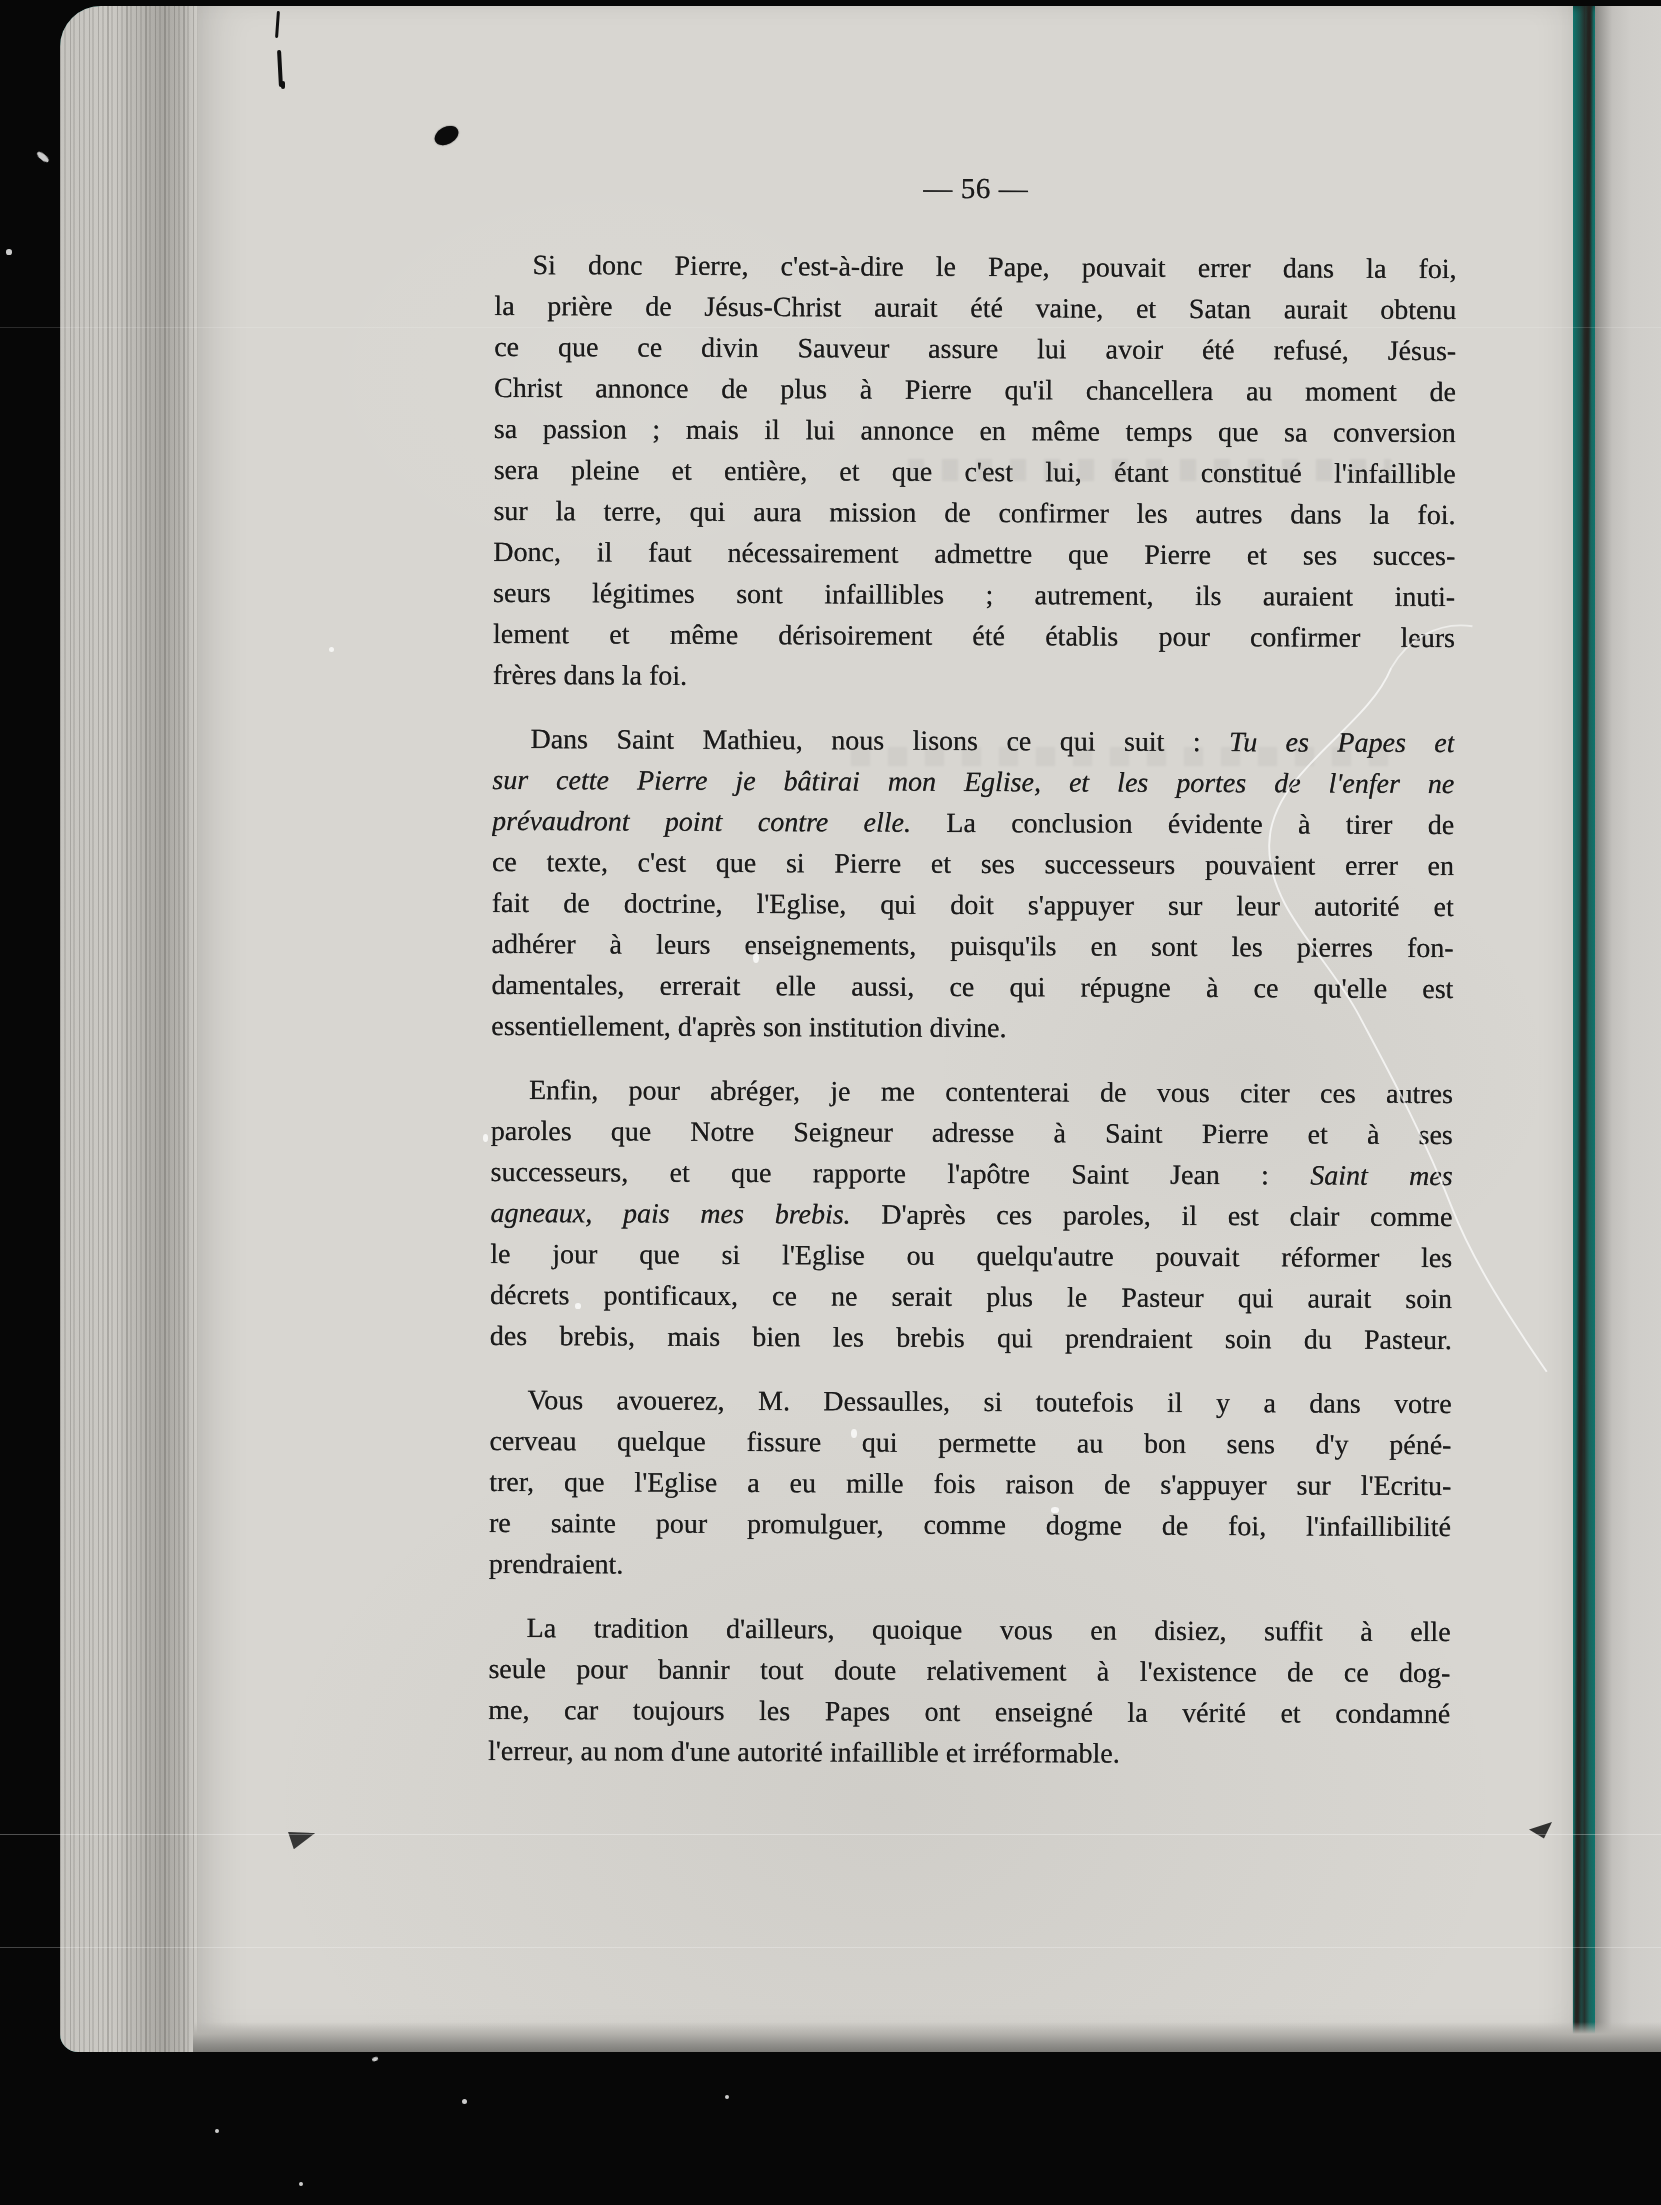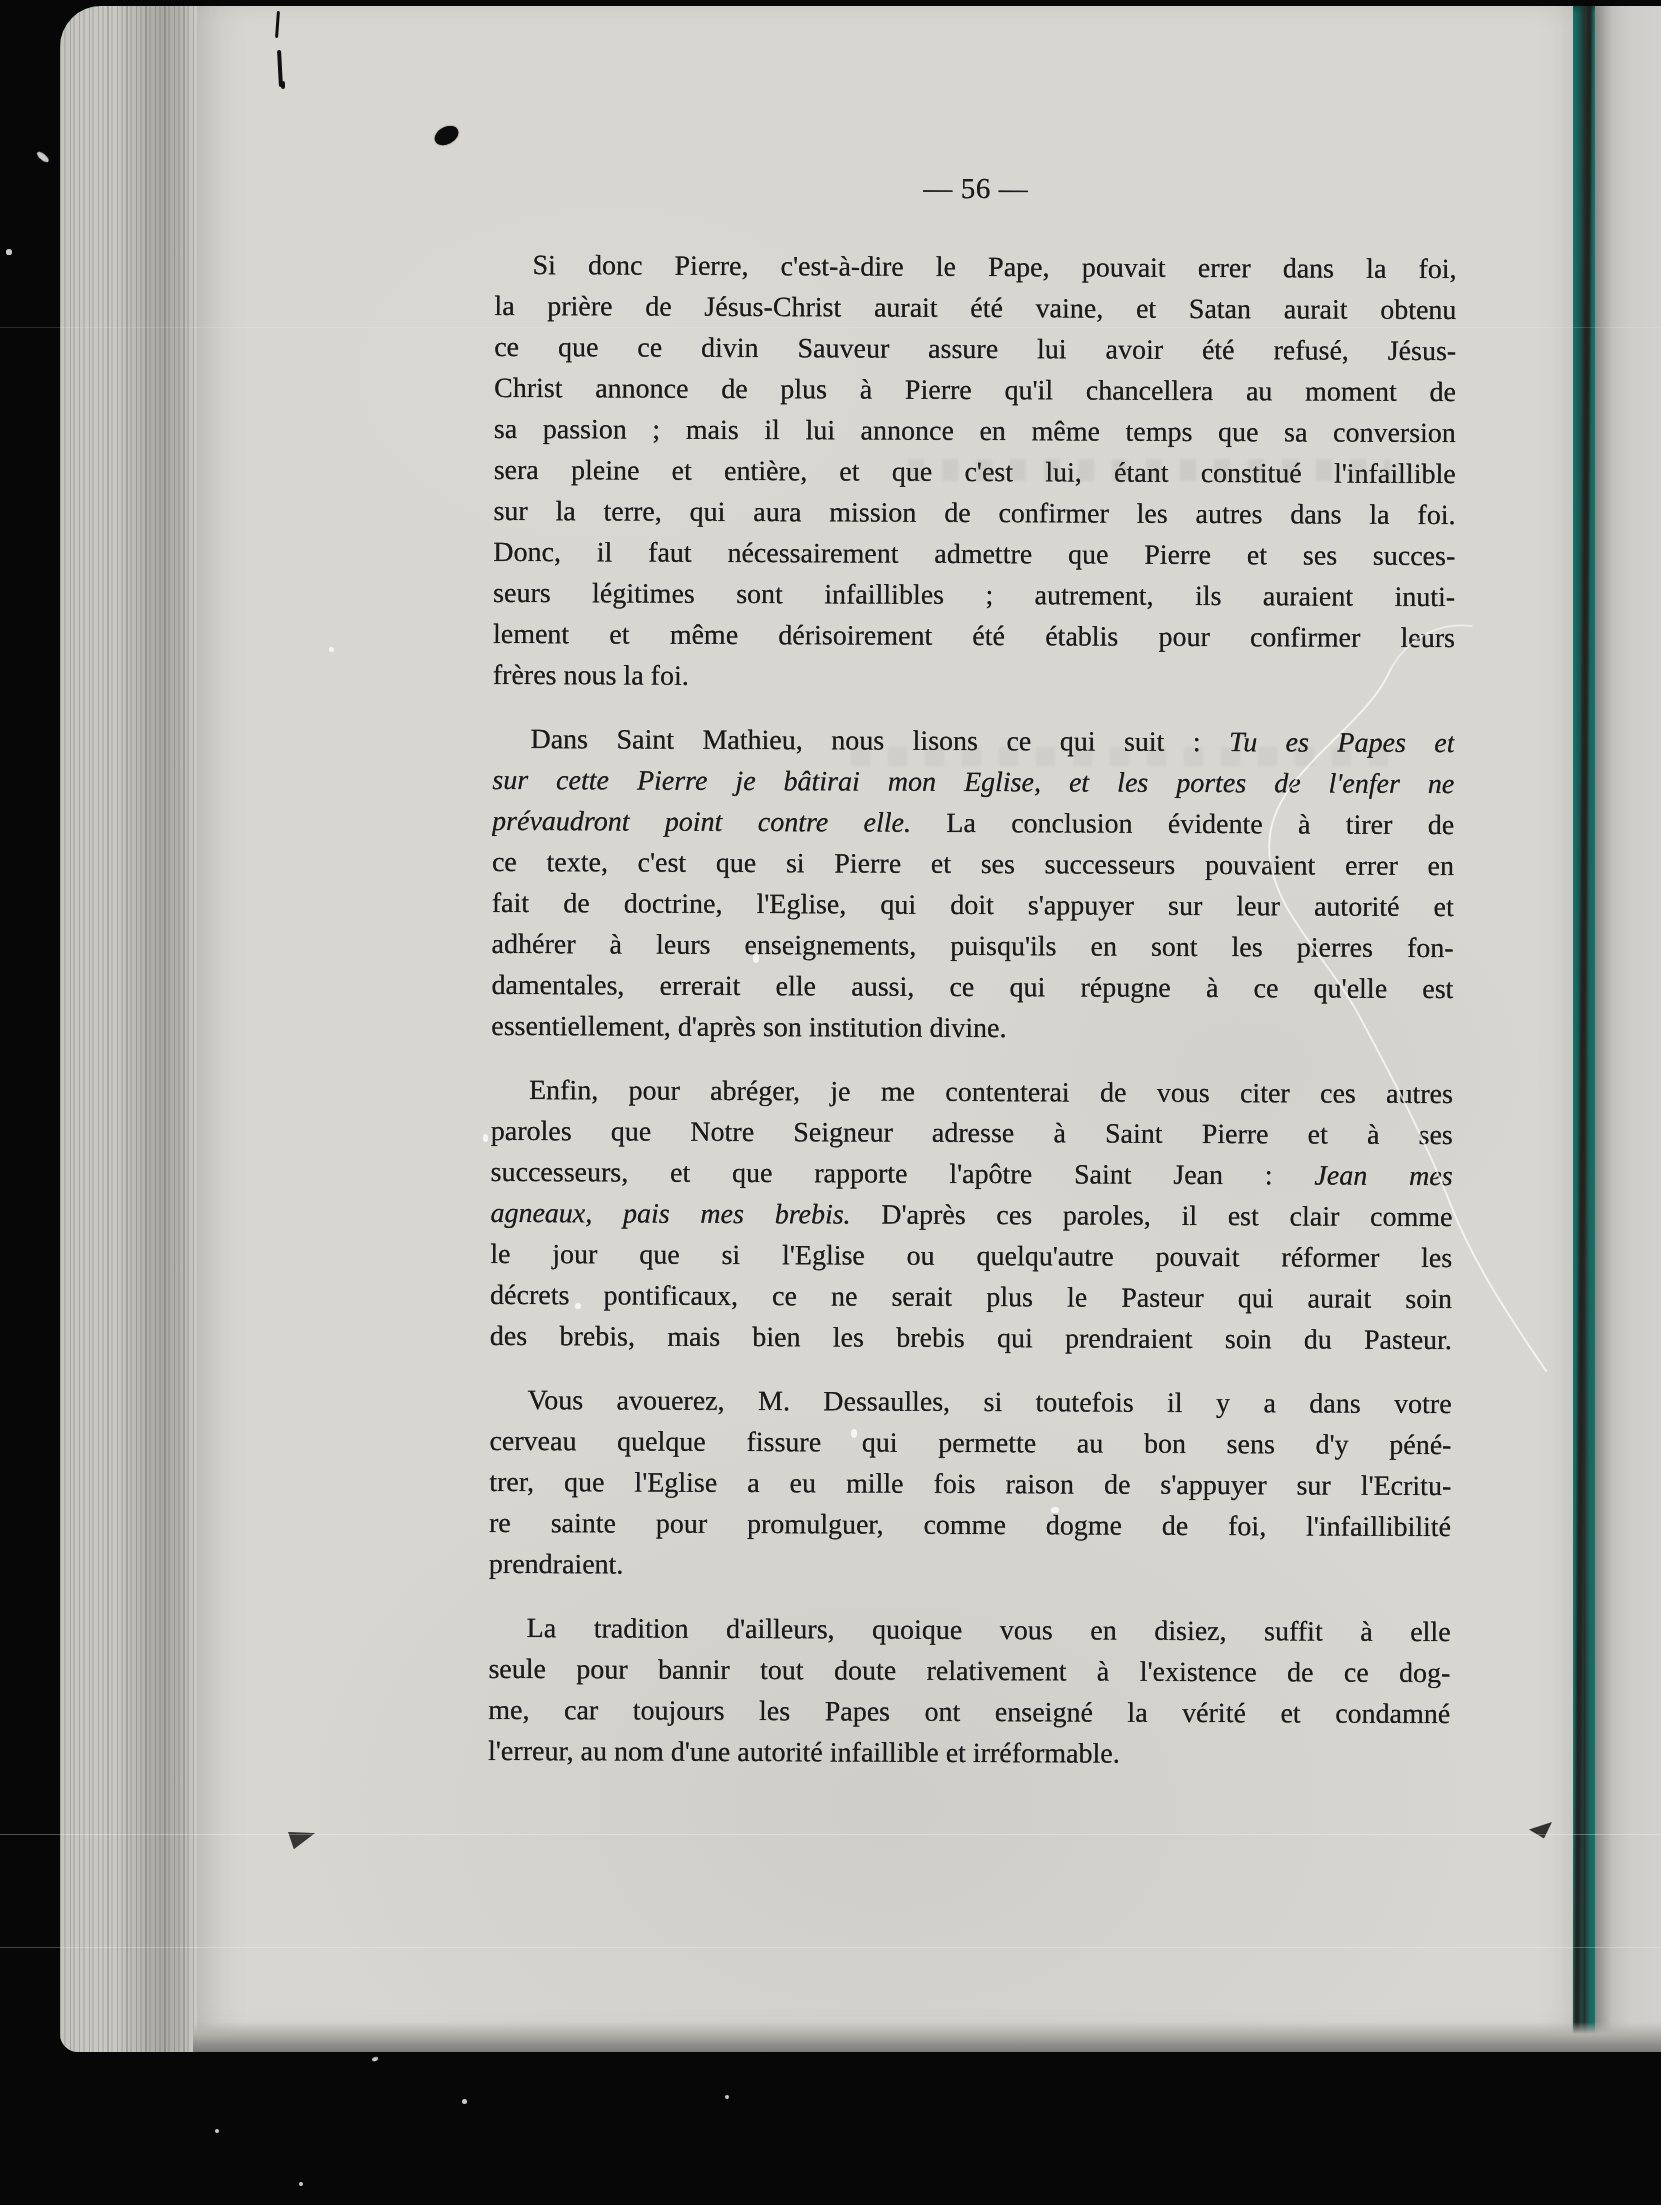--- a/index.html
+++ b/index.html
@@ -100,36 +100,36 @@
           <div class="line indent"><span class="rm">Si donc Pierre, c'est-à-dire le Pape, pouvait errer dans la foi,</span></div>
           <div class="line"><span class="rm">la prière de Jésus-Christ aurait été vaine, et Satan aurait obtenu</span></div>
           <div class="line"><span class="rm">ce que ce divin Sauveur assure lui avoir été refusé, Jésus-</span></div>
           <div class="line"><span class="rm">Christ annonce de plus à Pierre qu'il chancellera au moment de</span></div>
           <div class="line"><span class="rm">sa passion ; mais il lui annonce en même temps que sa conversion</span></div>
           <div class="line"><span class="rm">sera pleine et entière, et que c'est lui, étant constitué l'infaillible</span></div>
           <div class="line"><span class="rm">sur la terre, qui aura mission de confirmer les autres dans la foi.</span></div>
           <div class="line"><span class="rm">Donc, il faut nécessairement admettre que Pierre et ses succes-</span></div>
           <div class="line"><span class="rm">seurs légitimes sont infaillibles ; autrement, ils auraient inuti-</span></div>
           <div class="line"><span class="rm">lement et même dérisoirement été établis pour confirmer leurs</span></div>
-          <div class="line last"><span class="rm">frères nous la foi.</span></div>
+          <div class="line last"><span class="rm">frères dans la foi.</span></div>
         </div>
         <div class="para">
           <div class="line indent"><span class="rm">Dans Saint Mathieu, nous lisons ce qui suit : </span><span class="it">Tu es Papes et</span></div>
           <div class="line"><span class="it">sur cette Pierre je bâtirai mon Eglise, et les portes de l'enfer ne</span></div>
           <div class="line"><span class="it">prévaudront point contre elle.</span><span class="rm"> La conclusion évidente à tirer de</span></div>
           <div class="line"><span class="rm">ce texte, c'est que si Pierre et ses successeurs pouvaient errer en</span></div>
           <div class="line"><span class="rm">fait de doctrine, l'Eglise, qui doit s'appuyer sur leur autorité et</span></div>
           <div class="line"><span class="rm">adhérer à leurs enseignements, puisqu'ils en sont les pierres fon-</span></div>
           <div class="line"><span class="rm">damentales, errerait elle aussi, ce qui répugne à ce qu'elle est</span></div>
           <div class="line last"><span class="rm">essentiellement, d'après son institution divine.</span></div>
         </div>
         <div class="para">
           <div class="line indent"><span class="rm">Enfin, pour abréger, je me contenterai de vous citer ces autres</span></div>
           <div class="line"><span class="rm">paroles que Notre Seigneur adresse à Saint Pierre et à ses</span></div>
-          <div class="line"><span class="rm">successeurs, et que rapporte l'apôtre Saint Jean : </span><span class="it">Jean mes</span></div>
+          <div class="line"><span class="rm">successeurs, et que rapporte l'apôtre Saint Jean : </span><span class="it">Saint mes</span></div>
           <div class="line"><span class="it">agneaux, pais mes brebis.</span><span class="rm"> D'après ces paroles, il est clair comme</span></div>
           <div class="line"><span class="rm">le jour que si l'Eglise ou quelqu'autre pouvait réformer les</span></div>
           <div class="line"><span class="rm">décrets pontificaux, ce ne serait plus le Pasteur qui aurait soin</span></div>
           <div class="line"><span class="rm">des brebis, mais bien les brebis qui prendraient soin du Pasteur.</span></div>
         </div>
         <div class="para">
           <div class="line indent"><span class="rm">Vous avouerez, M. Dessaulles, si toutefois il y a dans votre</span></div>
           <div class="line"><span class="rm">cerveau quelque fissure qui permette au bon sens d'y péné-</span></div>
           <div class="line"><span class="rm">trer, que l'Eglise a eu mille fois raison de s'appuyer sur l'Ecritu-</span></div>
           <div class="line"><span class="rm">re sainte pour promulguer, comme dogme de foi, l'infaillibilité</span></div>

